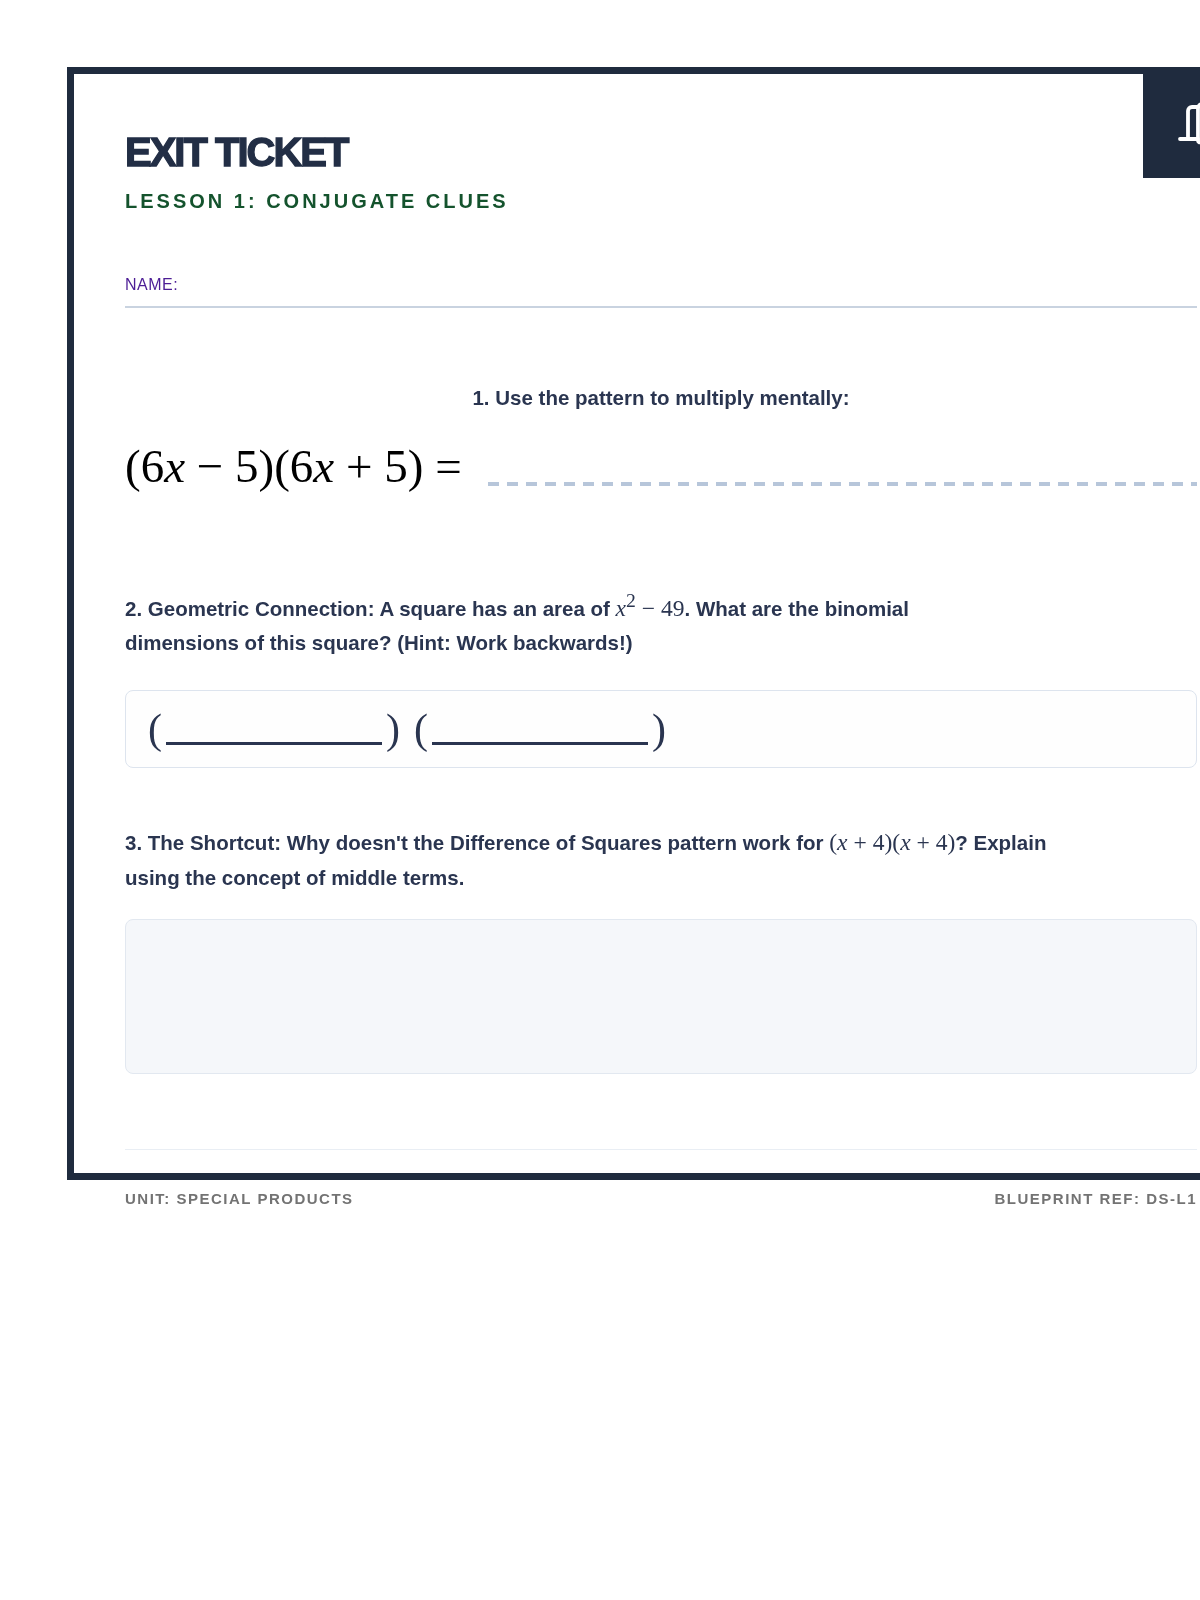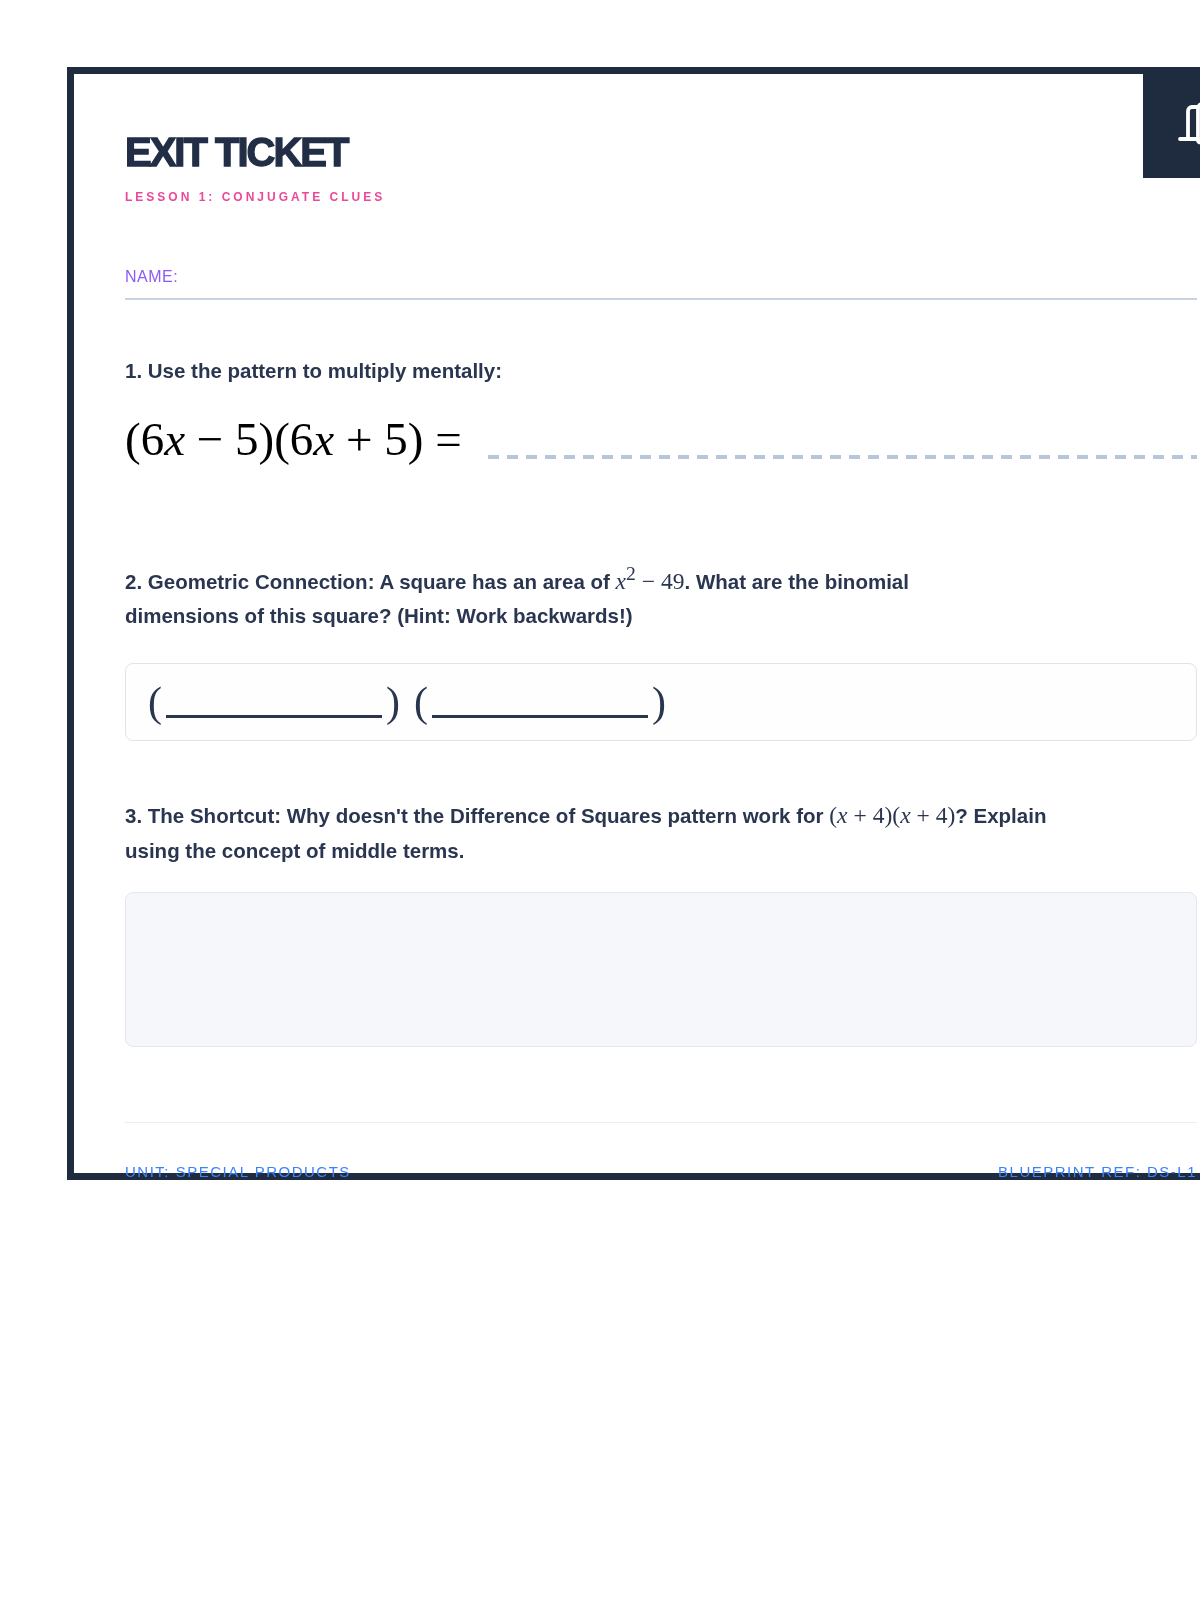--- a/index.html
+++ b/index.html
@@ -19,38 +19,38 @@
   .icon-box svg{transform:scaleX(-1);}
   .content{
     position:absolute;left:0;top:0;right:0;bottom:0;
     padding:58px 53px 0 51px;box-sizing:border-box;
   }
   .title{
     font-size:40px;font-weight:bold;letter-spacing:-2px;color:#222e45;
     -webkit-text-stroke:1.3px #222e45;line-height:1;
   }
   .subtitle{
-    margin-top:19px;font-size:12px;font-weight:bold;letter-spacing:3px;
-    color:#ec4899;line-height:1;
+    margin-top:19px;font-size:20px;font-weight:bold;letter-spacing:3px;
+    color:#14532d;line-height:1;
   }
   .fields-row{
     display:flex;gap:28px;margin-top:66px;
   }
   .field{flex:2;}
   .field.date{flex:1;}
   .field-label{
-    font-size:16px;letter-spacing:0.5px;color:#8b5cf6;line-height:1;
+    font-size:16px;letter-spacing:0.5px;color:#4c1d95;line-height:1;
   }
   .field-line{
     margin-top:13px;border-bottom:2px solid #c9d3e0;height:0;
   }
   .q-prompt{
     font-size:20.5px;font-weight:bold;line-height:1.6;color:#2a3550;
   }
-  .q1-prompt{margin-top:55px;}
+  .q1-prompt{margin-top:74px;text-align:center;}
   .math-serif{
     font-family:"Liberation Serif", serif;font-weight:normal;
   }
   .math-inline{font-size:1.15em;}
   .math-inline .var{font-style:italic;}
   .formula-row{
     margin-top:24px;display:flex;align-items:flex-end;
   }
   .formula{
     font-family:"Liberation Serif", serif;font-size:47px;line-height:1.15;
@@ -81,21 +81,21 @@
     margin-top:24px;height:155px;box-sizing:border-box;
     border:1px solid #e2e8f0;border-radius:8px;background:#f5f7fa;
   }
   .footer-divider{
     margin-top:75px;border-top:1px solid #e9eef4;height:0;
   }
   .footer-row{
     margin-top:41px;display:flex;justify-content:space-between;
   }
   .footer-text{
-    font-size:15px;font-weight:normal;letter-spacing:1.5px;color:#3b82f6;line-height:1;
+    font-size:15px;font-weight:bold;letter-spacing:1.5px;color:#737373;line-height:1;
   }
 </style>
 </head>
 <body>
 
 <div class="sheet">
   <div class="icon-box">
     <svg width="48" height="48" viewBox="0 0 24 24" fill="none" stroke="#ffffff" stroke-width="1.9" stroke-linecap="round" stroke-linejoin="round">
       <path d="M13 4h3a2 2 0 0 1 2 2v14"></path>
       <path d="M2 20h3"></path>

